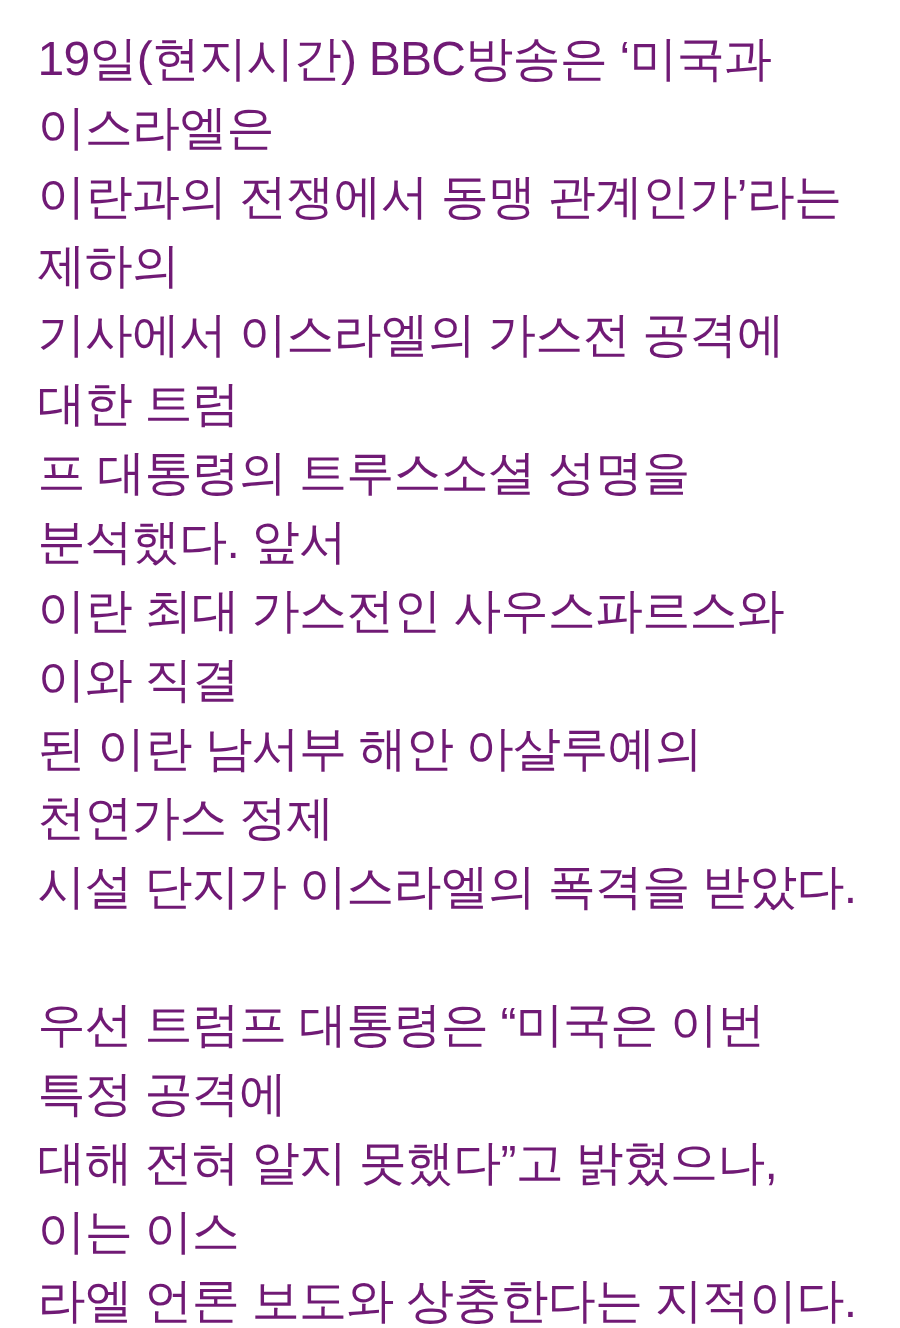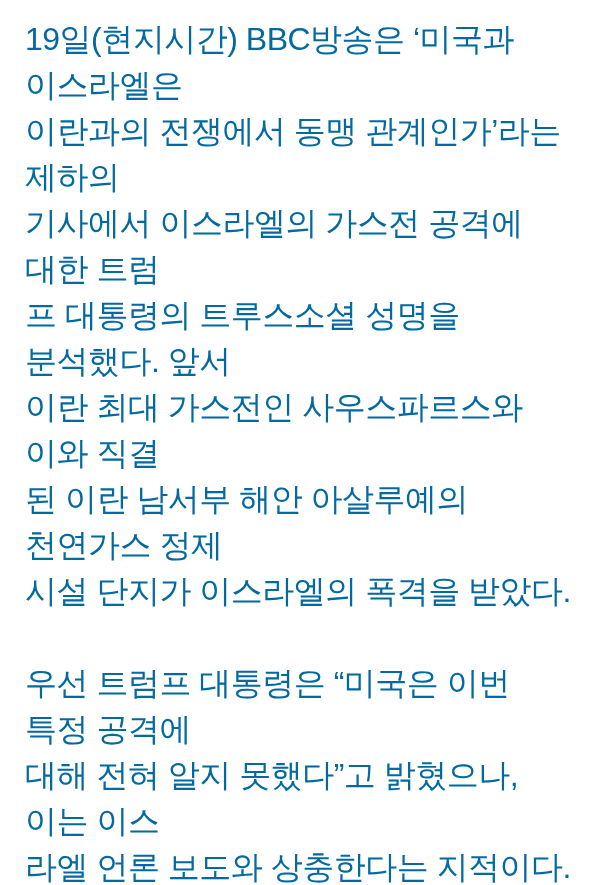--- a/index.html
+++ b/index.html
@@ -16,21 +16,21 @@
   .article-body {
     box-sizing: border-box;
     width: 600px;
     padding: 16px 22px 0 25px;
   }
   .article-paragraph {
     margin: 0;
     font-size: 32px;
     line-height: 46px;
     font-weight: 400;
-    color: #0369a1;
+    color: #701a75;
     letter-spacing: -0.5px;
     white-space: pre-line;      
     word-break: keep-all;
   }
   .article-paragraph + .article-paragraph {
     margin-top: 46px;           
   }
 </style>
 </head>
 <body>

